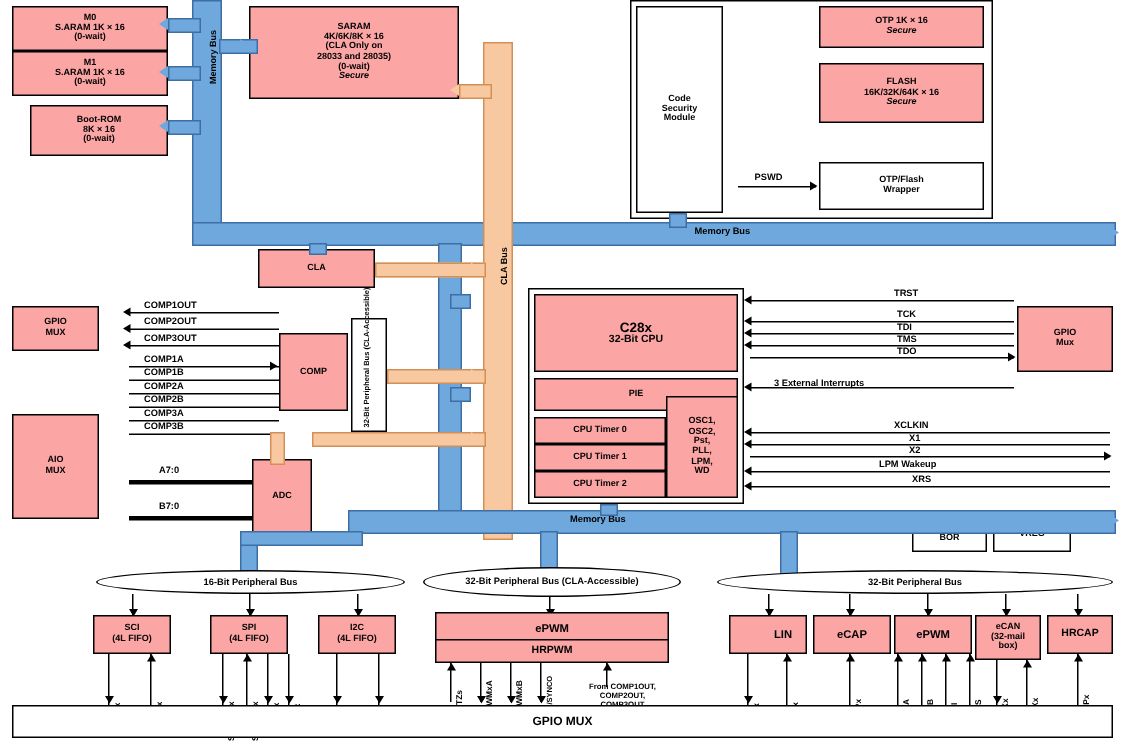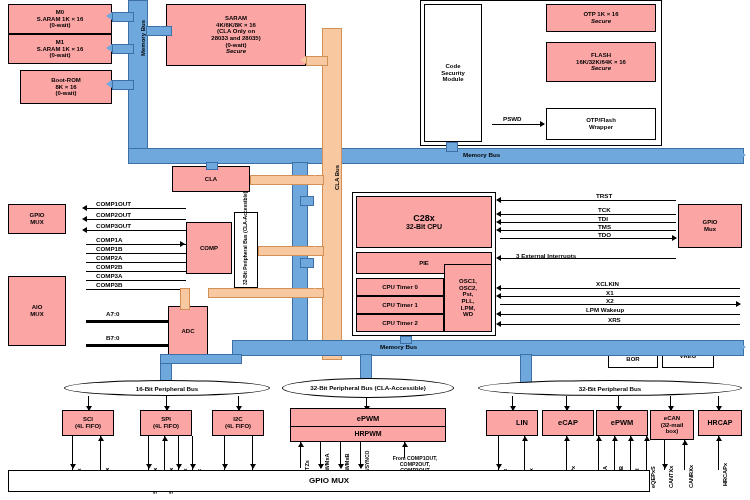--- a/index.html
+++ b/index.html
@@ -405,17 +405,17 @@
   <div class="sigD" style="left:662px;top:464px;"></div>
   <div class="vtext" style="left:668px;top:488px;font-weight:bold;">CANTXx</div>
   <div class="line" style="left:684px;top:440px;width:1px;height:30px;"></div>
   <div class="sigU" style="left:682px;top:440px;"></div>
   <div class="vtext" style="left:688px;top:488px;font-weight:bold;">CANRXx</div>
 
   <div class="line" style="left:718px;top:436px;width:1px;height:34px;"></div>
   <div class="sigU" style="left:716px;top:436px;"></div>
   <div class="vtext" style="left:722px;top:486px;font-weight:bold;">HRCAPx</div>
 
-  <div class="box white" style="left:8px;top:470px;width:642px;height:22px;">
+  <div class="box white" style="left:8px;top:470px;width:734px;height:22px;">
     <span class="ln bold" style="font-size:8px;">GPIO MUX</span>
   </div>
 
 </div>
 
 </body></html>

